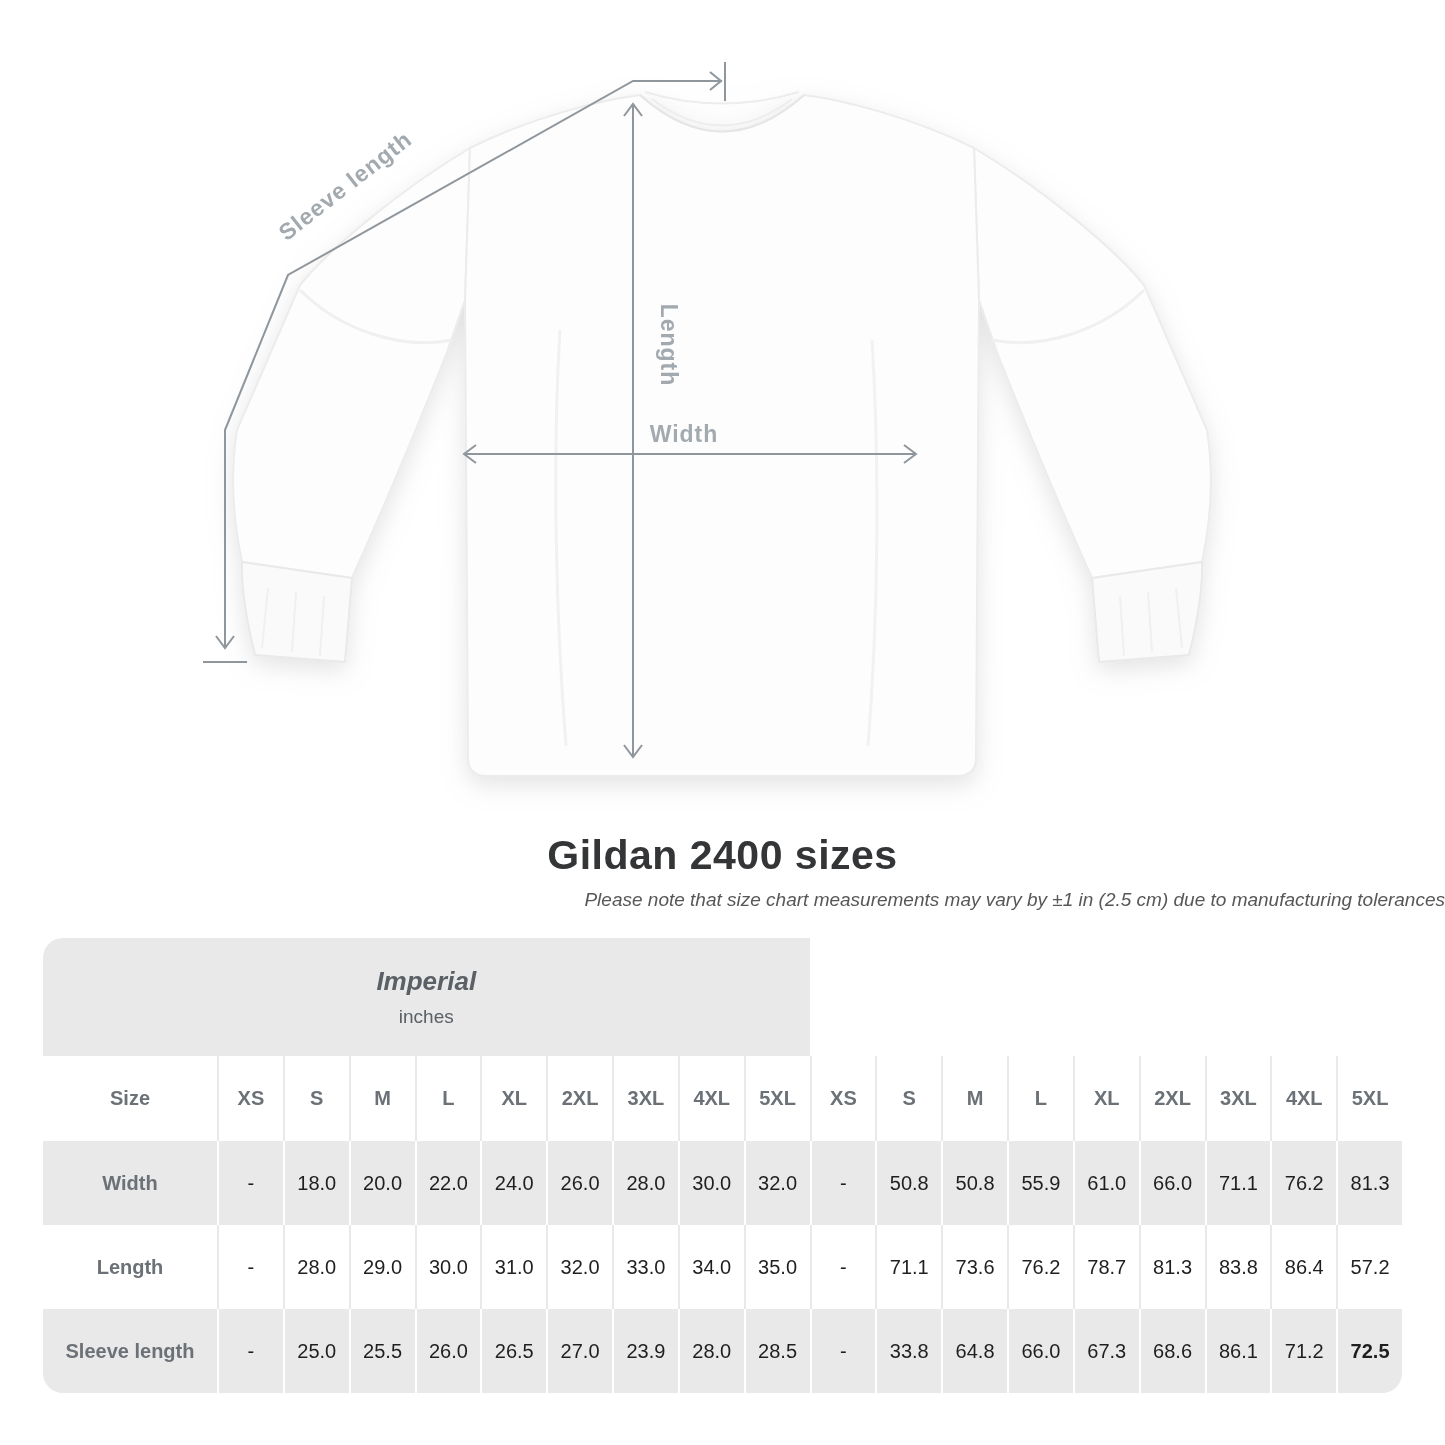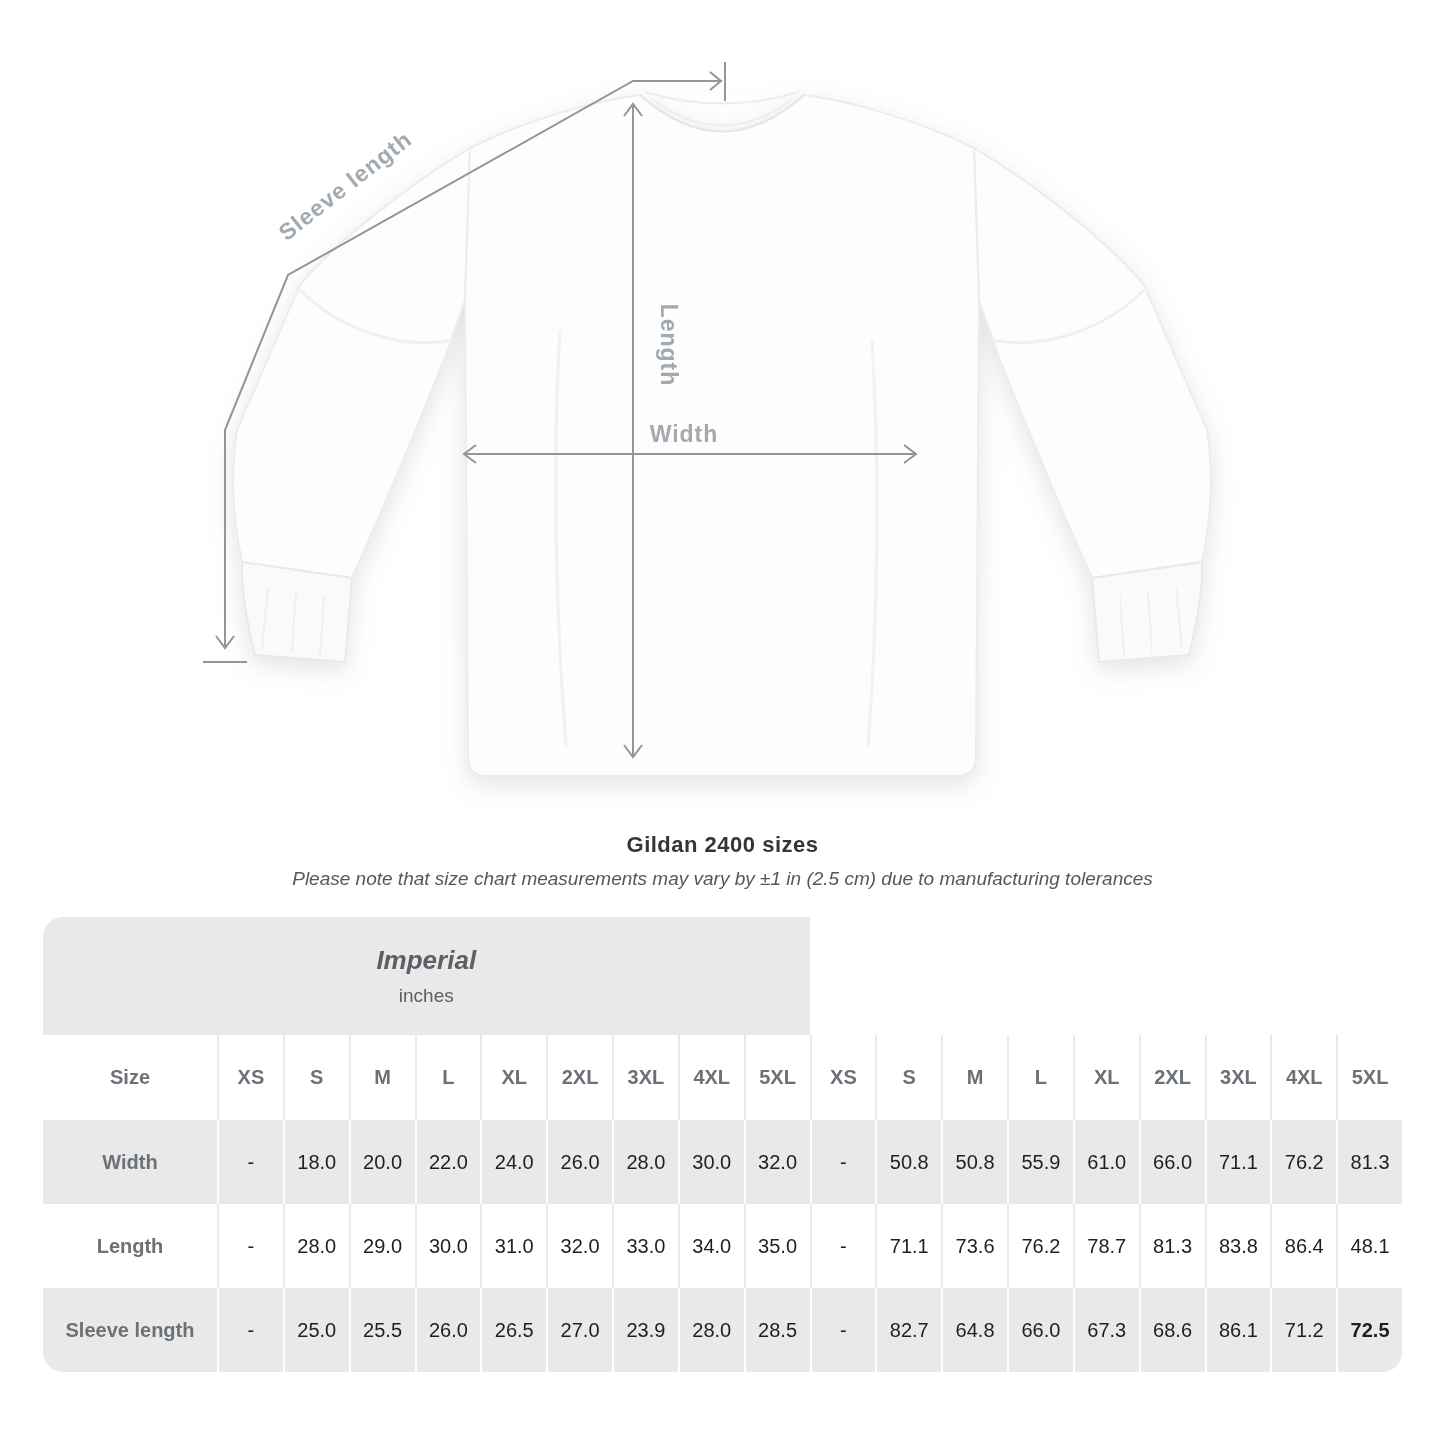--- a/index.html
+++ b/index.html
@@ -10,25 +10,25 @@
   }
   
   .diagram{width:1445px;height:832px;position:relative;}
   .diagram svg{display:block;}
   .measure-label{
     font-weight:bold;font-size:23px;fill:#a2a9af;letter-spacing:1px;
   }
   
   .title-block{text-align:center;}
   .page-title{
-    margin:0;padding:0;font-size:22px;font-weight:bold;color:#333537;
+    margin:0;padding:0;font-size:41px;font-weight:bold;color:#333537;
     letter-spacing:.5px;
   }
   .page-subtitle{
-    margin:10px 0 0 0;font-size:19px;font-style:italic;color:#575757;
+    margin:10px 0 0 0;font-size:19px;font-style:italic;color:#575757;text-align:right;
   }
   
   .size-table{
     width:1359px;margin:27px 0 0 43px;
   }
   .trow{display:grid;grid-template-columns:174px repeat(18,1fr);}
   .band{height:118px;}
   .band-half{
     background:#e9e9e9;display:flex;flex-direction:column;align-items:center;
     justify-content:center;gap:9px;
@@ -187,36 +187,36 @@
     <div class="cell">34.0</div>
     <div class="cell">35.0</div>
     <div class="cell">-</div>
     <div class="cell">71.1</div>
     <div class="cell">73.6</div>
     <div class="cell">76.2</div>
     <div class="cell">78.7</div>
     <div class="cell">81.3</div>
     <div class="cell">83.8</div>
     <div class="cell">86.4</div>
-    <div class="cell">48.1</div>
+    <div class="cell">57.2</div>
   </div>
 
   <div class="trow row-data row-gray row-last">
     <div class="cell head">Sleeve length</div>
     <div class="cell">-</div>
     <div class="cell">25.0</div>
     <div class="cell">25.5</div>
     <div class="cell">26.0</div>
     <div class="cell">26.5</div>
     <div class="cell">27.0</div>
     <div class="cell">23.9</div>
     <div class="cell">28.0</div>
     <div class="cell">28.5</div>
     <div class="cell">-</div>
-    <div class="cell">82.7</div>
+    <div class="cell">33.8</div>
     <div class="cell">64.8</div>
     <div class="cell">66.0</div>
     <div class="cell">67.3</div>
     <div class="cell">68.6</div>
     <div class="cell">86.1</div>
     <div class="cell">71.2</div>
     <div class="cell">72.5</div>
   </div>
 </div>
 

